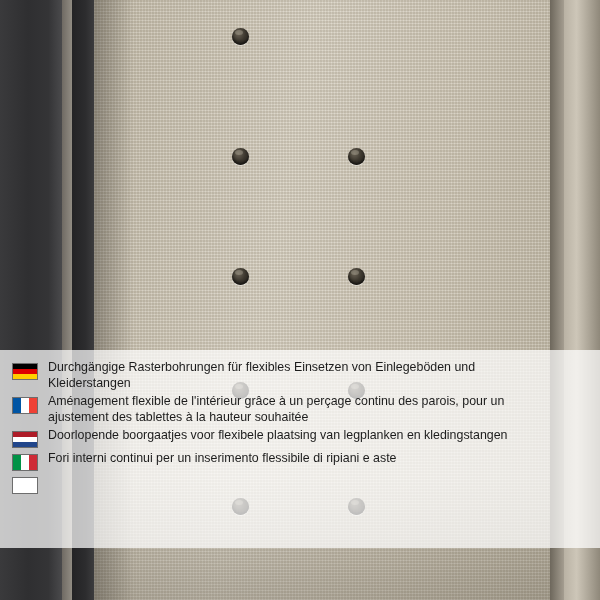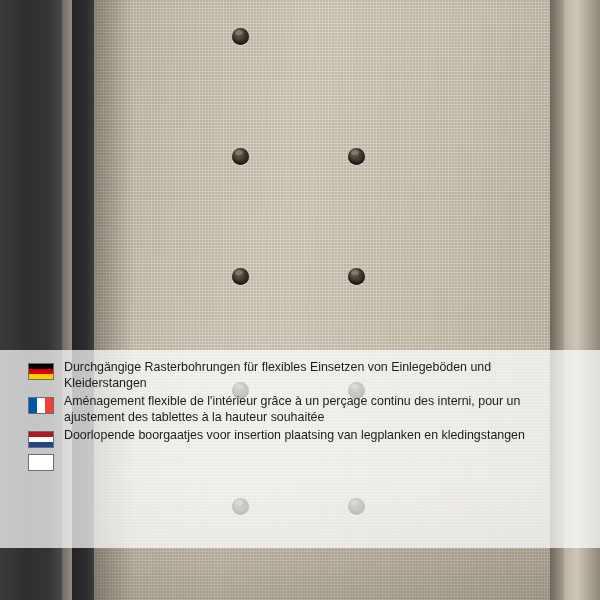--- a/index.html
+++ b/index.html
@@ -118,21 +118,21 @@
 
   
   .caption {
     position: absolute;
     left: 0;
     right: 0;
     top: 350px;
     height: 198px;
     background: rgba(255,255,255,0.72);
     box-sizing: border-box;
-    padding: 10px 14px 8px 28px;
+    padding: 10px 14px 8px 12px;
   }
   .row {
     display: flex;
     align-items: flex-start;
     margin-bottom: 3px;
   }
   .flag {
     width: 26px;
     height: 17px;
     flex: 0 0 26px;
@@ -213,27 +213,31 @@
 
   <div class="caption">
 
     <div class="row">
       <span class="flag flag-de"></span>
       <span class="text">Durchgängige Rasterbohrungen für flexibles Einsetzen von Einlegeböden und Kleiderstangen</span>
     </div>
 
     <div class="row">
       <span class="flag flag-fr"></span>
-      <span class="text">Aménagement flexible de l'intérieur grâce à un perçage continu des interni, pour un ajustement des tablettes à la hauteur souhaitée</span>
+      <span class="text">Aménagement flexible de l'intérieur grâce à un perçage continu des parois, pour un ajustement des tablettes à la hauteur souhaitée</span>
     </div>
 
     <div class="row">
       <span class="flag flag-nl"></span>
-      <span class="text">Doorlopende boorgaatjes voor insertion plaatsing van legplanken en kledingstangen</span>
-    </div>
-
+      <span class="text">Doorlopende boorgaatjes voor flexibele plaatsing van legplanken en kledingstangen</span>
+    </div>
+
+    <div class="row">
+      <span class="flag flag-it"></span>
+      <span class="text">Fori interni continui per un inserimento flessibile di ripiani e aste</span>
+    </div>
 
     <div class="row">
       <span class="flag flag-gb"></span>
     </div>
 
   </div>
 </div>
 
 </body></html>

